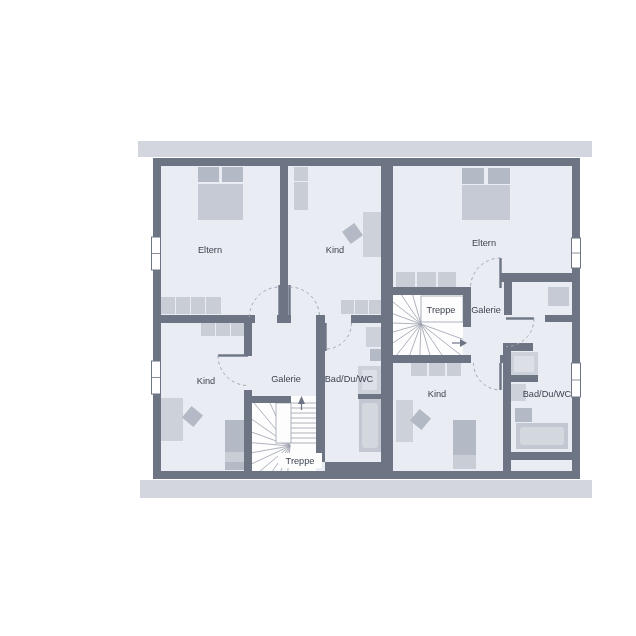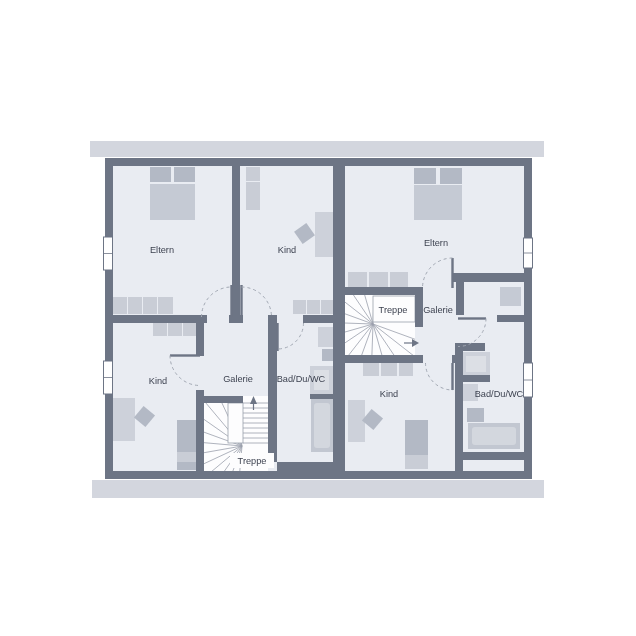--- a/index.html
+++ b/index.html
@@ -1,17 +1,17 @@
 <!DOCTYPE html>
 <html><head>
 <meta charset="utf-8">
 <style>
   html,body{margin:0;padding:0;background:#ffffff;}
   body{width:636px;height:636px;overflow:hidden;font-family:"Liberation Sans",sans-serif;}
-  .plan-wrap{position:relative;width:520px;height:636px;}
+  .plan-wrap{position:relative;width:520px;height:636px;padding-left:48px;}
   svg text{font-family:"Liberation Sans",sans-serif;}
 </style>
 </head>
 <body>
 
 <div class="plan-wrap"><svg width="636" height="636" viewBox="0 0 636 636">
       <rect x="90" y="141" width="454" height="16" fill="#d3d6de"></rect>
       <rect x="92" y="480" width="452" height="18" fill="#d3d6de"></rect>
       <rect x="105" y="158" width="427" height="321" fill="#6d7585"></rect>
       <rect x="113" y="166" width="411" height="305" fill="#e9ecf2"></rect>

